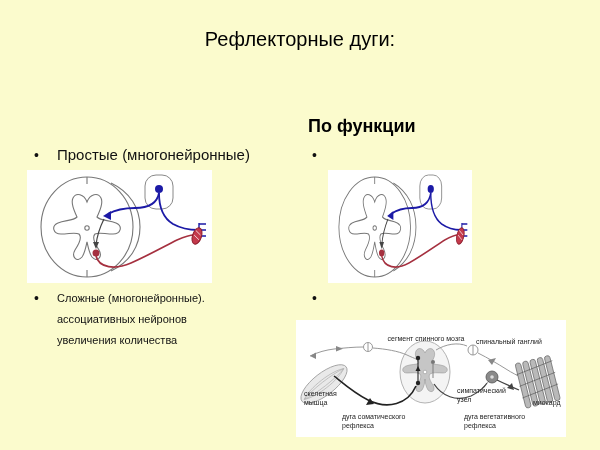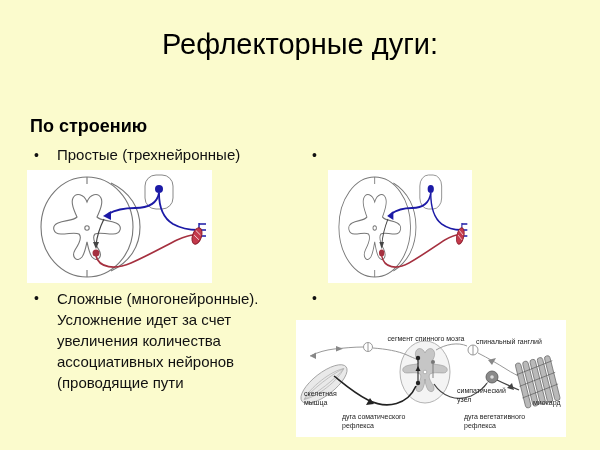--- a/index.html
+++ b/index.html
@@ -6,59 +6,59 @@
   .slide{
     position:relative;
     width:600px;height:450px;
     background:#FBFBCD;
     font-family:"Liberation Sans", sans-serif;
     color:#111;
     overflow:hidden;
   }
   .title{
     position:absolute;left:0;top:28px;width:600px;
-    text-align:center;font-size:29px;color:#000;
+    text-align:center;font-size:20px;color:#000;
   }
   .col-header{
     position:absolute;top:116px;
     font-size:18px;font-weight:bold;color:#000;
   }
   .col-header.left{left:30px;}
   .col-header.right{left:308px;}
   .bullet-row{
     position:absolute;font-size:15px;color:#111;
     display:flex;align-items:flex-start;
   }
   .bullet-dot{width:23px;flex:0 0 23px;font-size:14px;line-height:20px;}
   .bullet-text{line-height:20px;}
-  .para-lines div{line-height:21px;font-size:15px;}
+  .para-lines div{line-height:21px;font-size:11px;}
   .diagram-box{
     position:absolute;background:#ffffff;
   }
   .box-reflex-left{left:27px;top:170px;width:185px;height:113px;}
   .box-reflex-right{left:328px;top:170px;width:144px;height:113px;}
   .box-combined{left:296px;top:320px;width:270px;height:117px;}
   .diagram-box svg{display:block;width:100%;height:100%;}
   .dlabel{
     position:absolute;font-size:7px;line-height:1.3;color:#222;
   }
   .dlabel.center{text-align:center;}
 </style>
 </head>
 <body>
 
 <div class="slide">
 
   <div class="title">Рефлекторные дуги:</div>
 
-  <div class="col-header left">По строению</div>
+  <div class="col-header right">По функции</div>
 
   <div class="bullet-row" style="left:34px;top:145px;width:260px;">
     <span class="bullet-dot">•</span>
-    <span class="bullet-text">Простые (трехнейронные)</span>
+    <span class="bullet-text">Простые (многонейронные)</span>
   </div>
 
   <div class="bullet-row" style="left:312px;top:145px;width:260px;">
     <span class="bullet-dot">•</span>
   </div>
 
   <div class="diagram-box box-reflex-left">
     <svg viewBox="0 0 185 113" preserveAspectRatio="none">
       <g fill="none" stroke="#777" stroke-width="1.1">
         <ellipse cx="60" cy="57" rx="46" ry="50"></ellipse>
@@ -123,24 +123,22 @@
         <ellipse cx="170" cy="66" rx="4.5" ry="8.5" fill="#C4394B" stroke="#8C1F2E" stroke-width="1"></ellipse>
         <path d="M167,61 L173,64 M167,66 L173,69" stroke="#fff" stroke-width="0.7"></path>
       </g>
     </svg>
   </div>
 
   <div class="bullet-row" style="left:34px;top:288px;width:270px;">
     <span class="bullet-dot">•</span>
     <span class="bullet-text para-lines">
       <div>Сложные (многонейронные).</div>
-      <div>Усложнение идет за счет</div>
+      <div>ассоциативных нейронов</div>
       <div>увеличения количества</div>
-      <div>ассоциативных нейронов</div>
-      <div>(проводящие пути</div>
     </span>
   </div>
 
   <div class="bullet-row" style="left:312px;top:288px;width:280px;">
     <span class="bullet-dot">•</span>
   </div>
 
   <div class="diagram-box box-combined">
     <svg viewBox="0 0 270 117" preserveAspectRatio="none">
 

